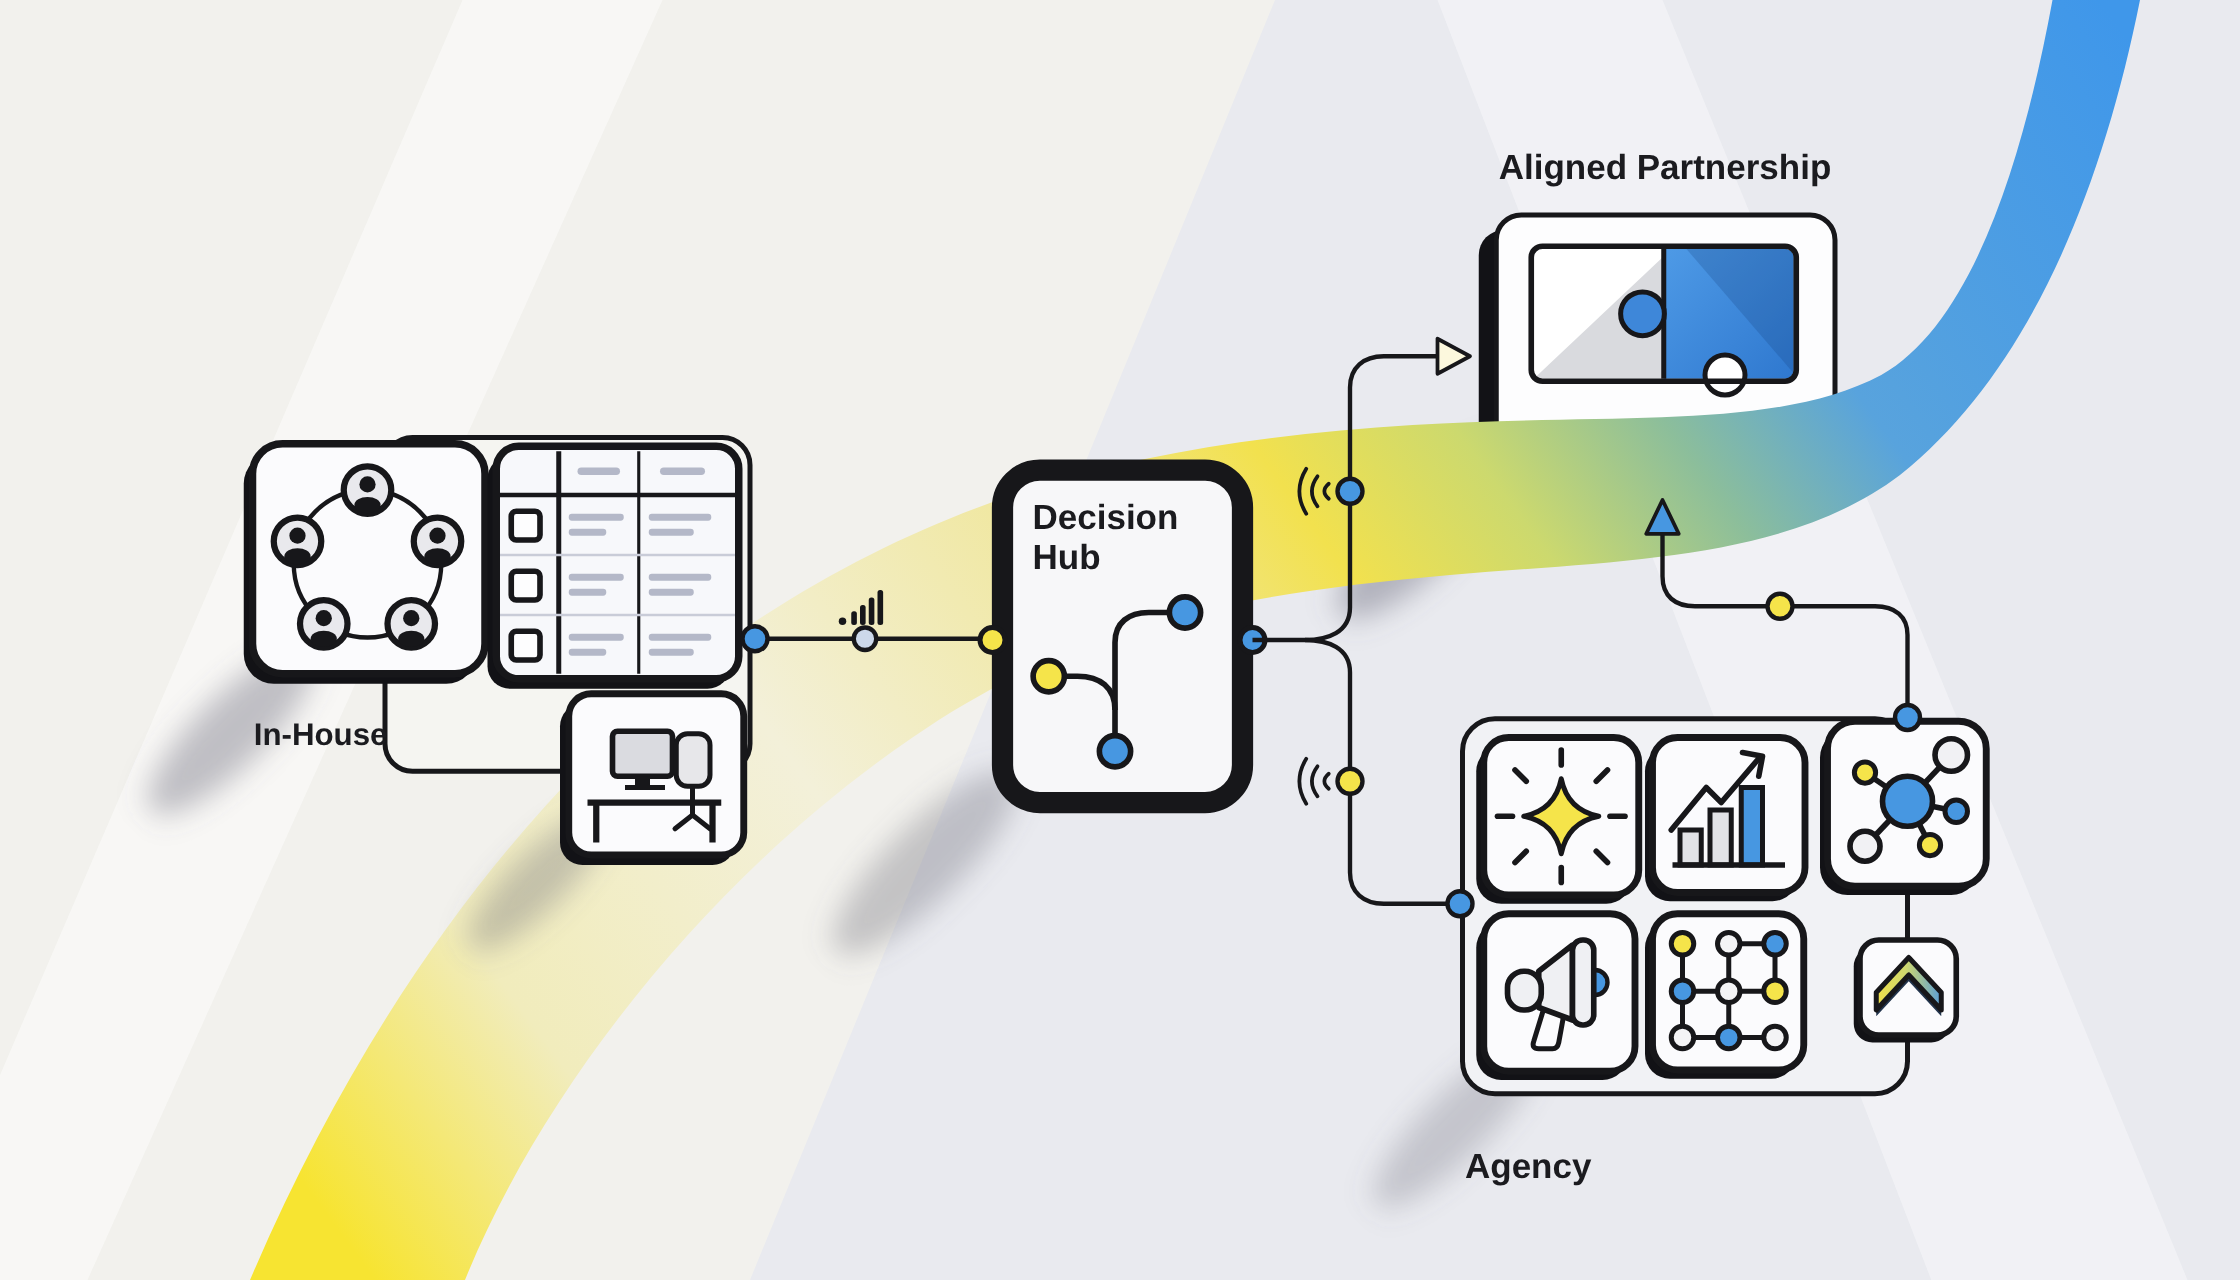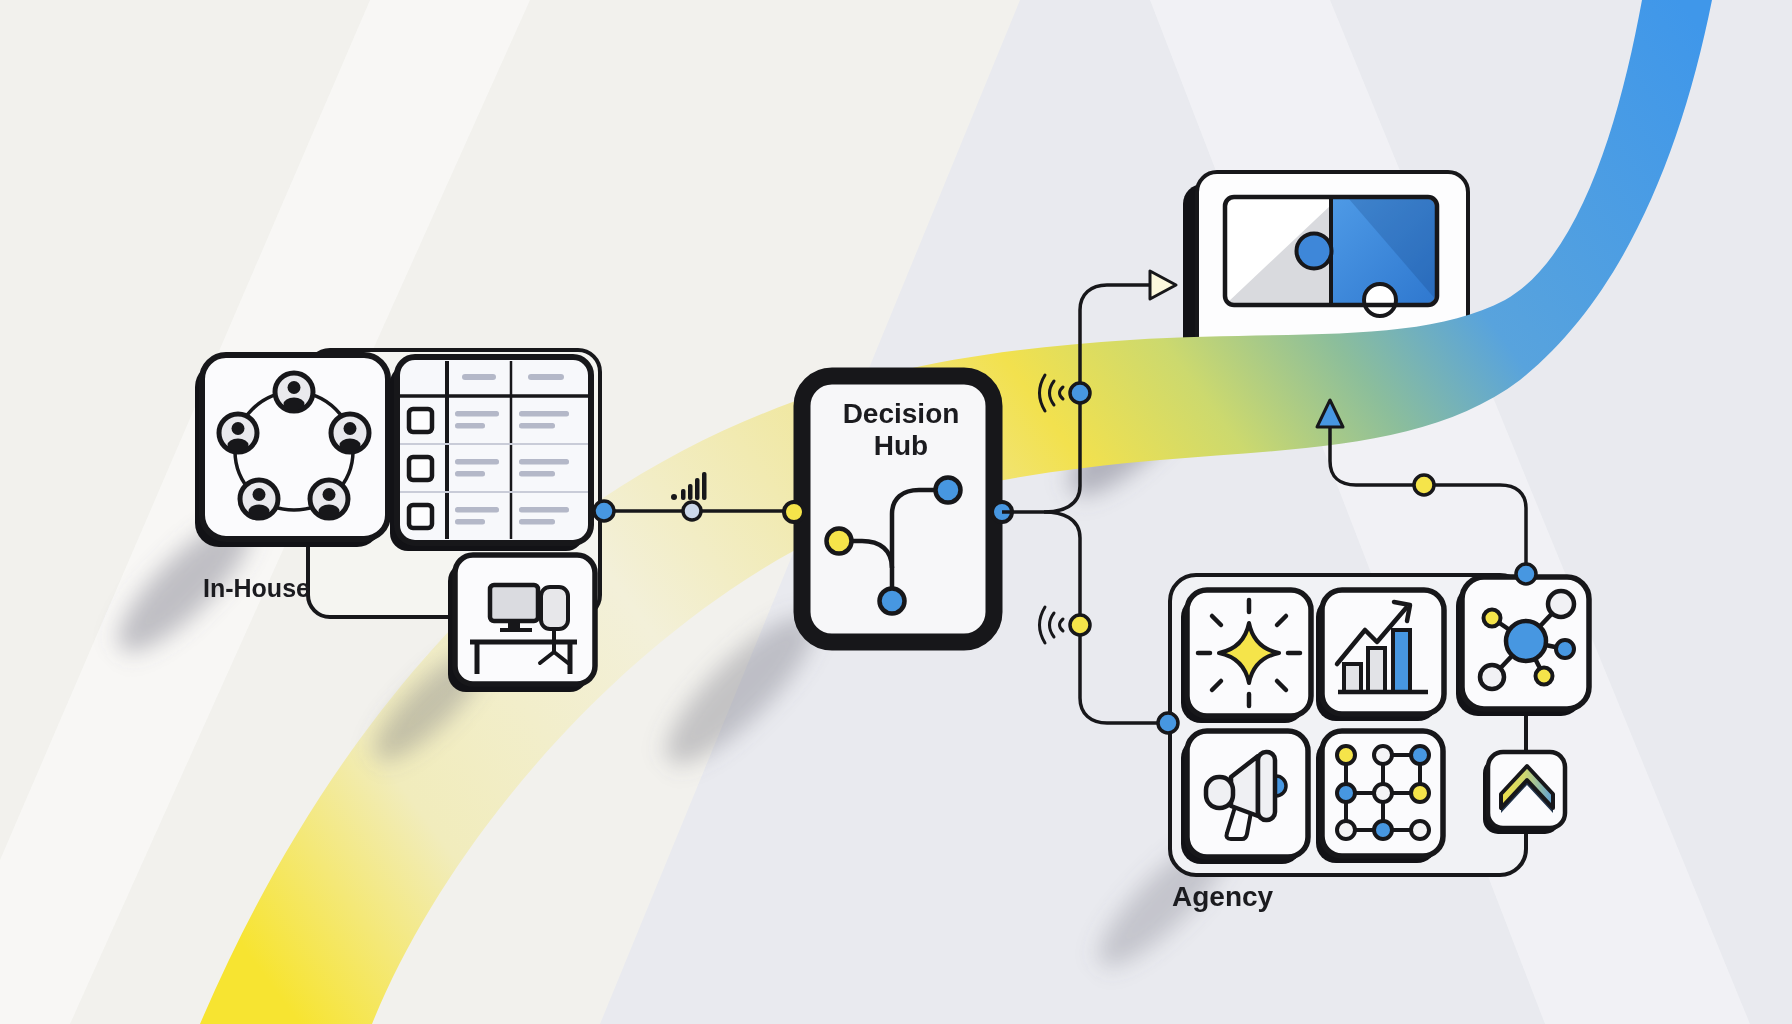--- a/index.html
+++ b/index.html
@@ -1,23 +1,23 @@
 <!DOCTYPE html>
 <html><head>
 <meta charset="utf-8">
 <style>
   html,body{margin:0;padding:0;background:#e9eaee;}
   .stage{position:relative;width:1792px;height:1024px;overflow:hidden;
          font-family:"Liberation Sans",sans-serif;}
   svg.scene{position:absolute;left:0;top:0;z-index:1;}
-  .label{position:absolute;font-weight:700;color:#1b1b1f;z-index:6;text-align:center;}
+  .label{position:absolute;font-weight:700;color:#1b1b1f;z-index:6;}
   .label-inhouse{left:203px;top:574px;font-size:25px;}
   .label-hub{left:826px;top:398px;width:150px;font-size:28px;line-height:1.16;white-space:pre-line;}
   .label-partnership{left:1152px;top:118px;width:360px;font-size:28px;text-align:center;}
-  .label-agency{left:1172px;top:881px;font-size:28px;}
+  .label-agency{left:1172px;top:917px;font-size:28px;}
 </style>
 </head>
 <body>
 
 <div class="stage">
 
 <svg class="scene" width="1792" height="1024" viewBox="0 0 1792 1024">
   <defs>
     <filter id="soft" x="-80%" y="-80%" width="260%" height="260%">
       <feGaussianBlur stdDeviation="11"></feGaussianBlur>
@@ -327,15 +327,16 @@
     <circle cx="1080" cy="625" r="10" fill="#f5e44a" stroke="#17171a" stroke-width="3.5"></circle>
     <circle cx="1168" cy="723" r="10" fill="#4797e1" stroke="#17171a" stroke-width="3.5"></circle>
     <circle cx="1424" cy="485" r="10" fill="#f5e44a" stroke="#17171a" stroke-width="3.5"></circle>
     <circle cx="1526" cy="574" r="10" fill="#4797e1" stroke="#17171a" stroke-width="3.5"></circle>
   </g>
 </svg>
 
 <div class="label label-inhouse">In-House</div>
 <div class="label label-hub">Decision
 Hub</div>
+<div class="label label-partnership">Aligned Partnership</div>
 <div class="label label-agency">Agency</div>
 
 </div>
 
 </body></html>

